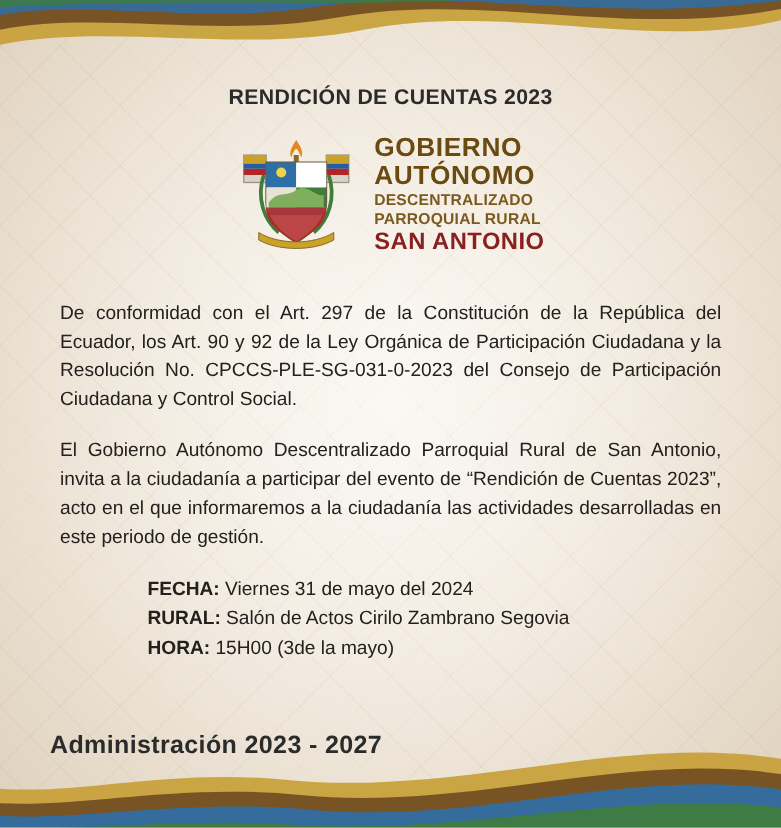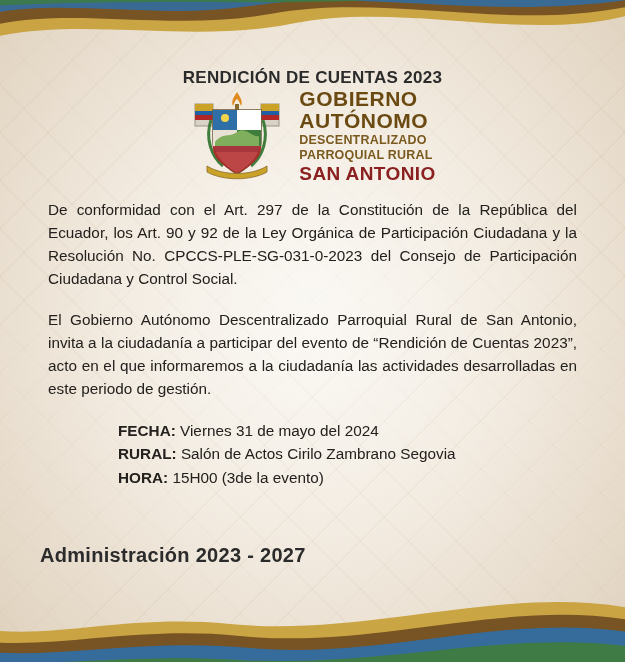--- a/index.html
+++ b/index.html
@@ -63,20 +63,21 @@
     color: #2b2b2b;
     letter-spacing: 0.3px;
     margin-top: 68px;
   }
 
   .logo-row {
     display: flex;
     align-items: center;
     justify-content: center;
     gap: 14px;
+    margin-top: 20px;
     margin-bottom: 6px;
   }
 
   .shield {
     width: 96px;
     height: 92px;
     position: relative;
     flex: none;
   }
 
@@ -119,21 +120,21 @@
     margin-top: 3px;
   }
 
   .para {
     font-size: 15.3px;
     line-height: 1.5;
     color: #23201d;
     text-align: justify;
     margin: 0 8px 18px 8px;
   }
-  .para.first { margin-top: 16px; }
+  .para.first { margin-top: 37px; }
 
   .details {
     margin: 8px 0 0 78px;
     font-size: 15.3px;
     line-height: 1.55;
     color: #23201d;
   }
   .details .k { font-weight: bold; }
 
   .footer {
@@ -222,20 +223,20 @@
       <div>
         <span class="k">FECHA:</span>
         <span>Viernes 31 de mayo del 2024</span>
       </div>
       <div>
         <span class="k">RURAL:</span>
         <span>Salón de Actos Cirilo Zambrano Segovia</span>
       </div>
       <div>
         <span class="k">HORA:</span>
-        <span>15H00 (3de la evento)</span>
+        <span>15H00 (3de la mayo)</span>
       </div>
     </div>
 
     <div class="footer">Administración 2023 - 2027</div>
 
   </div>
 </div>
 
 </body></html>

